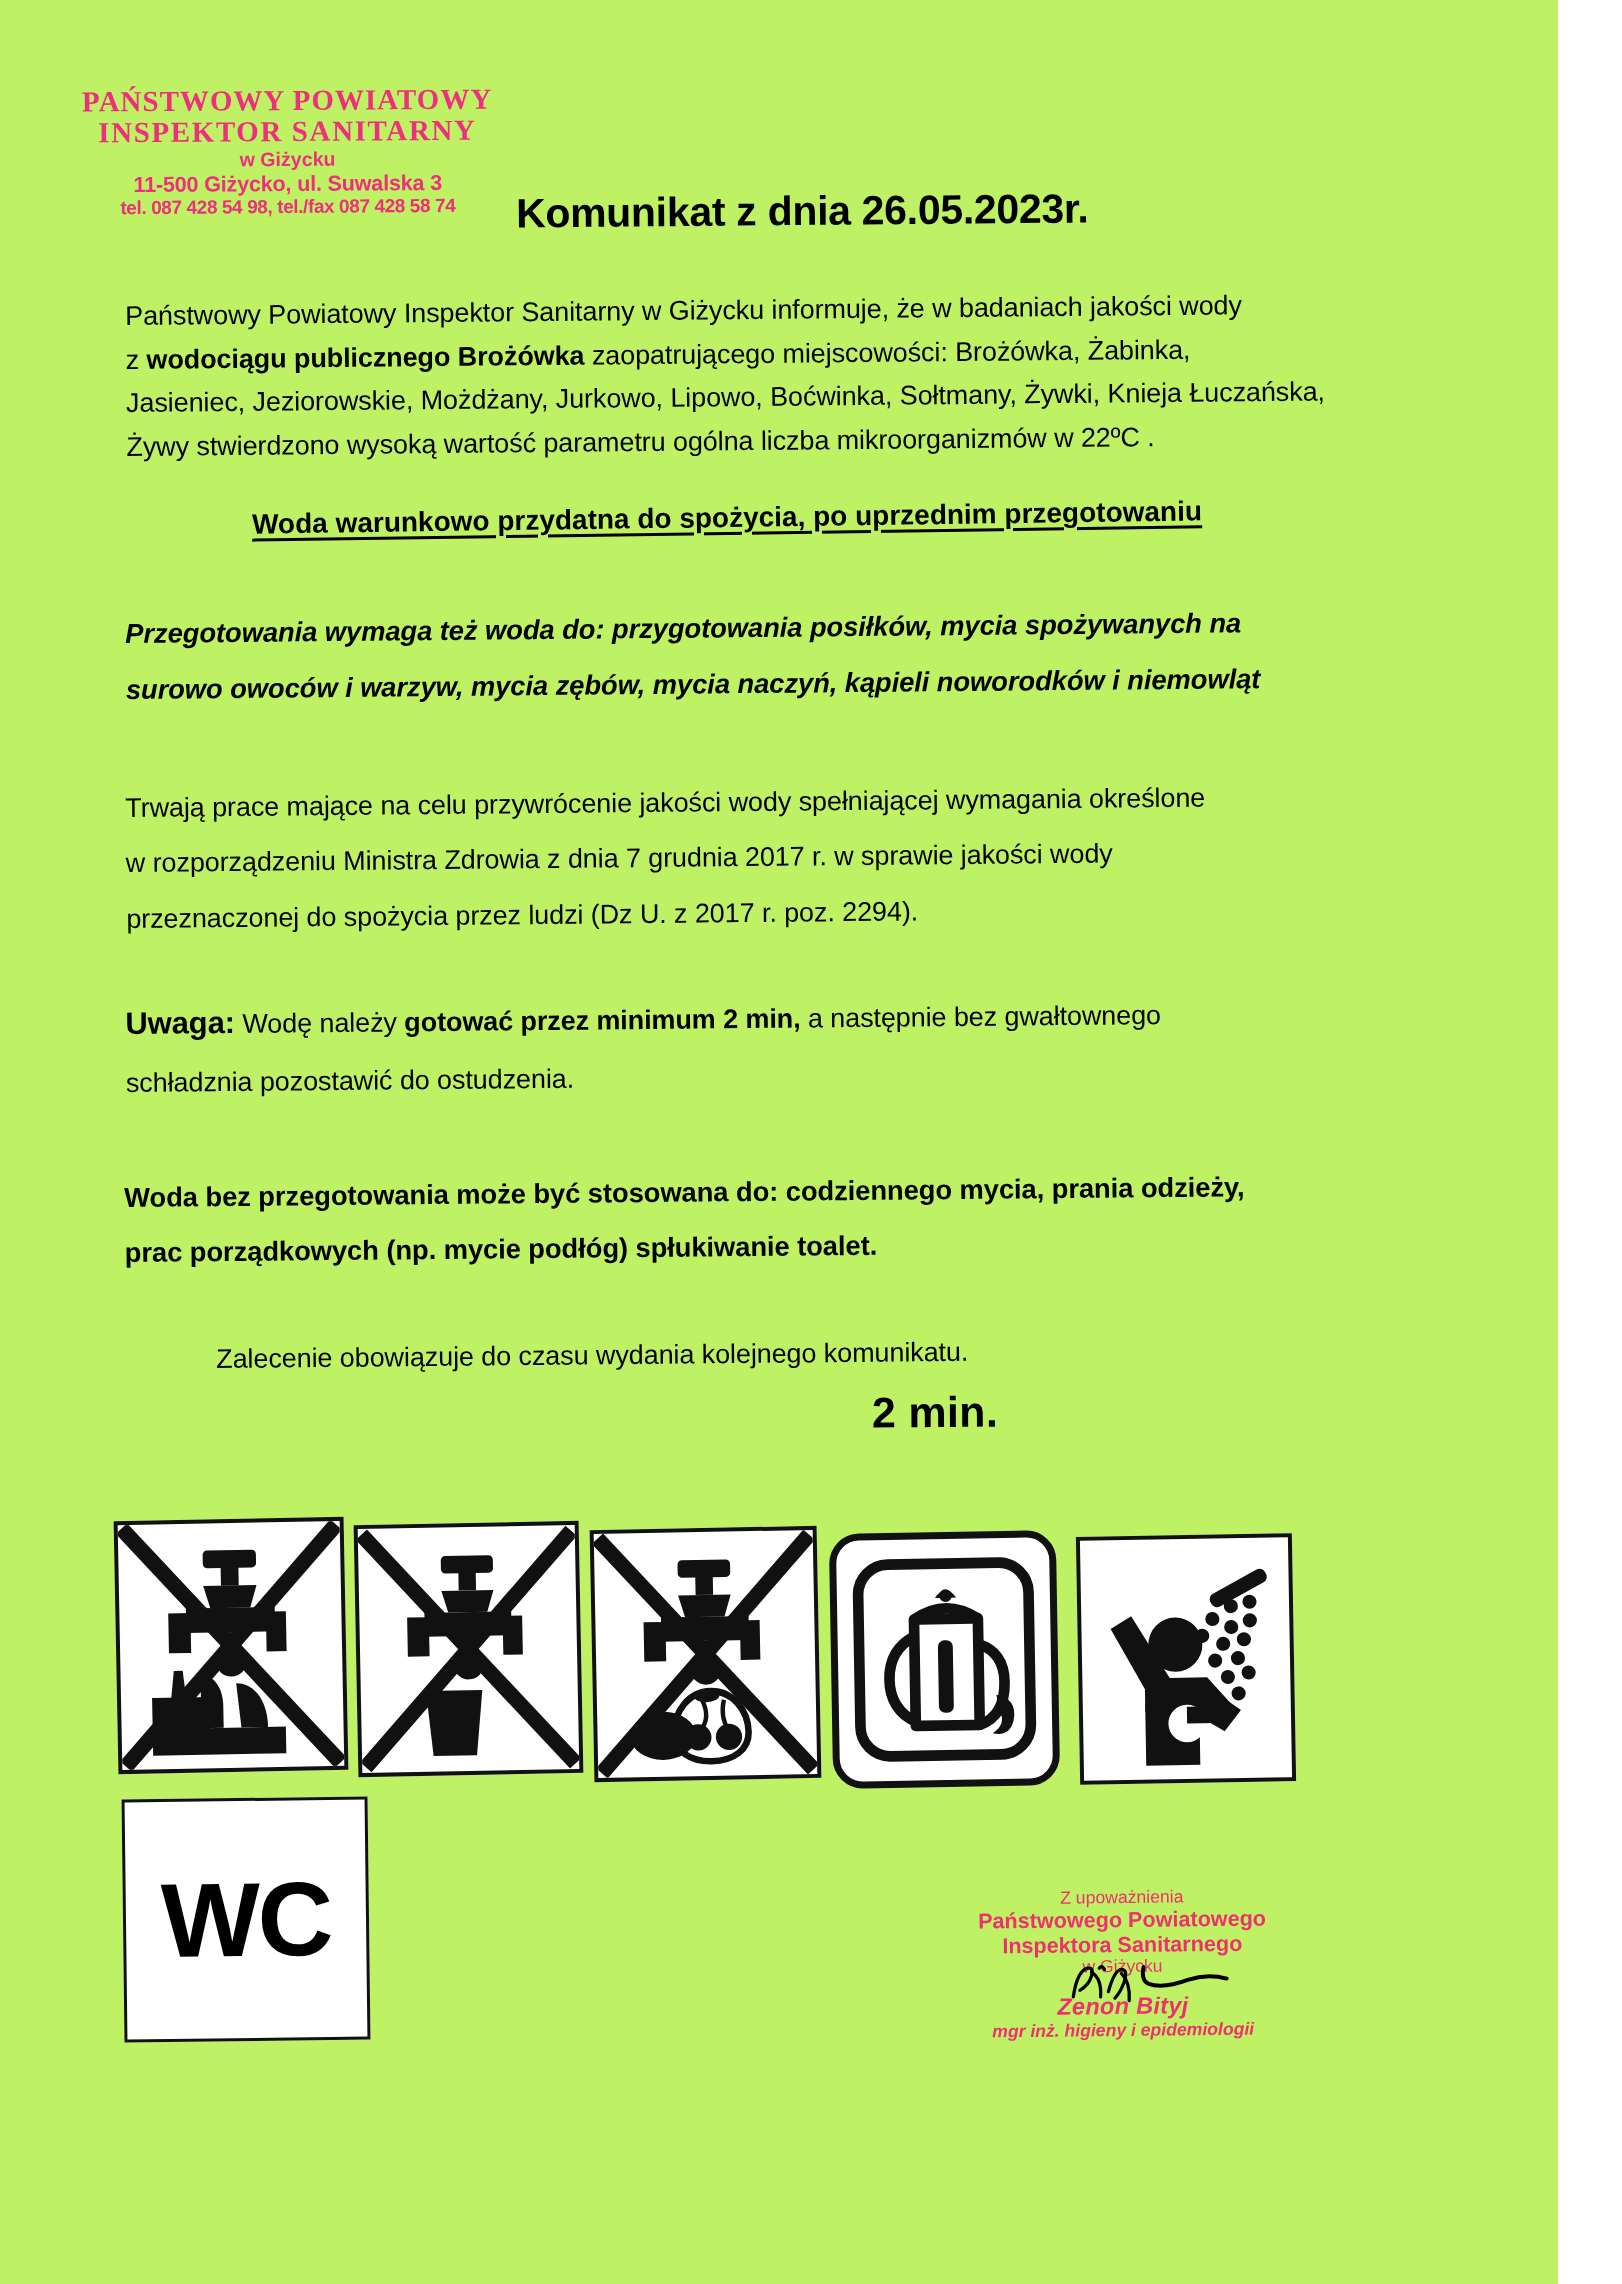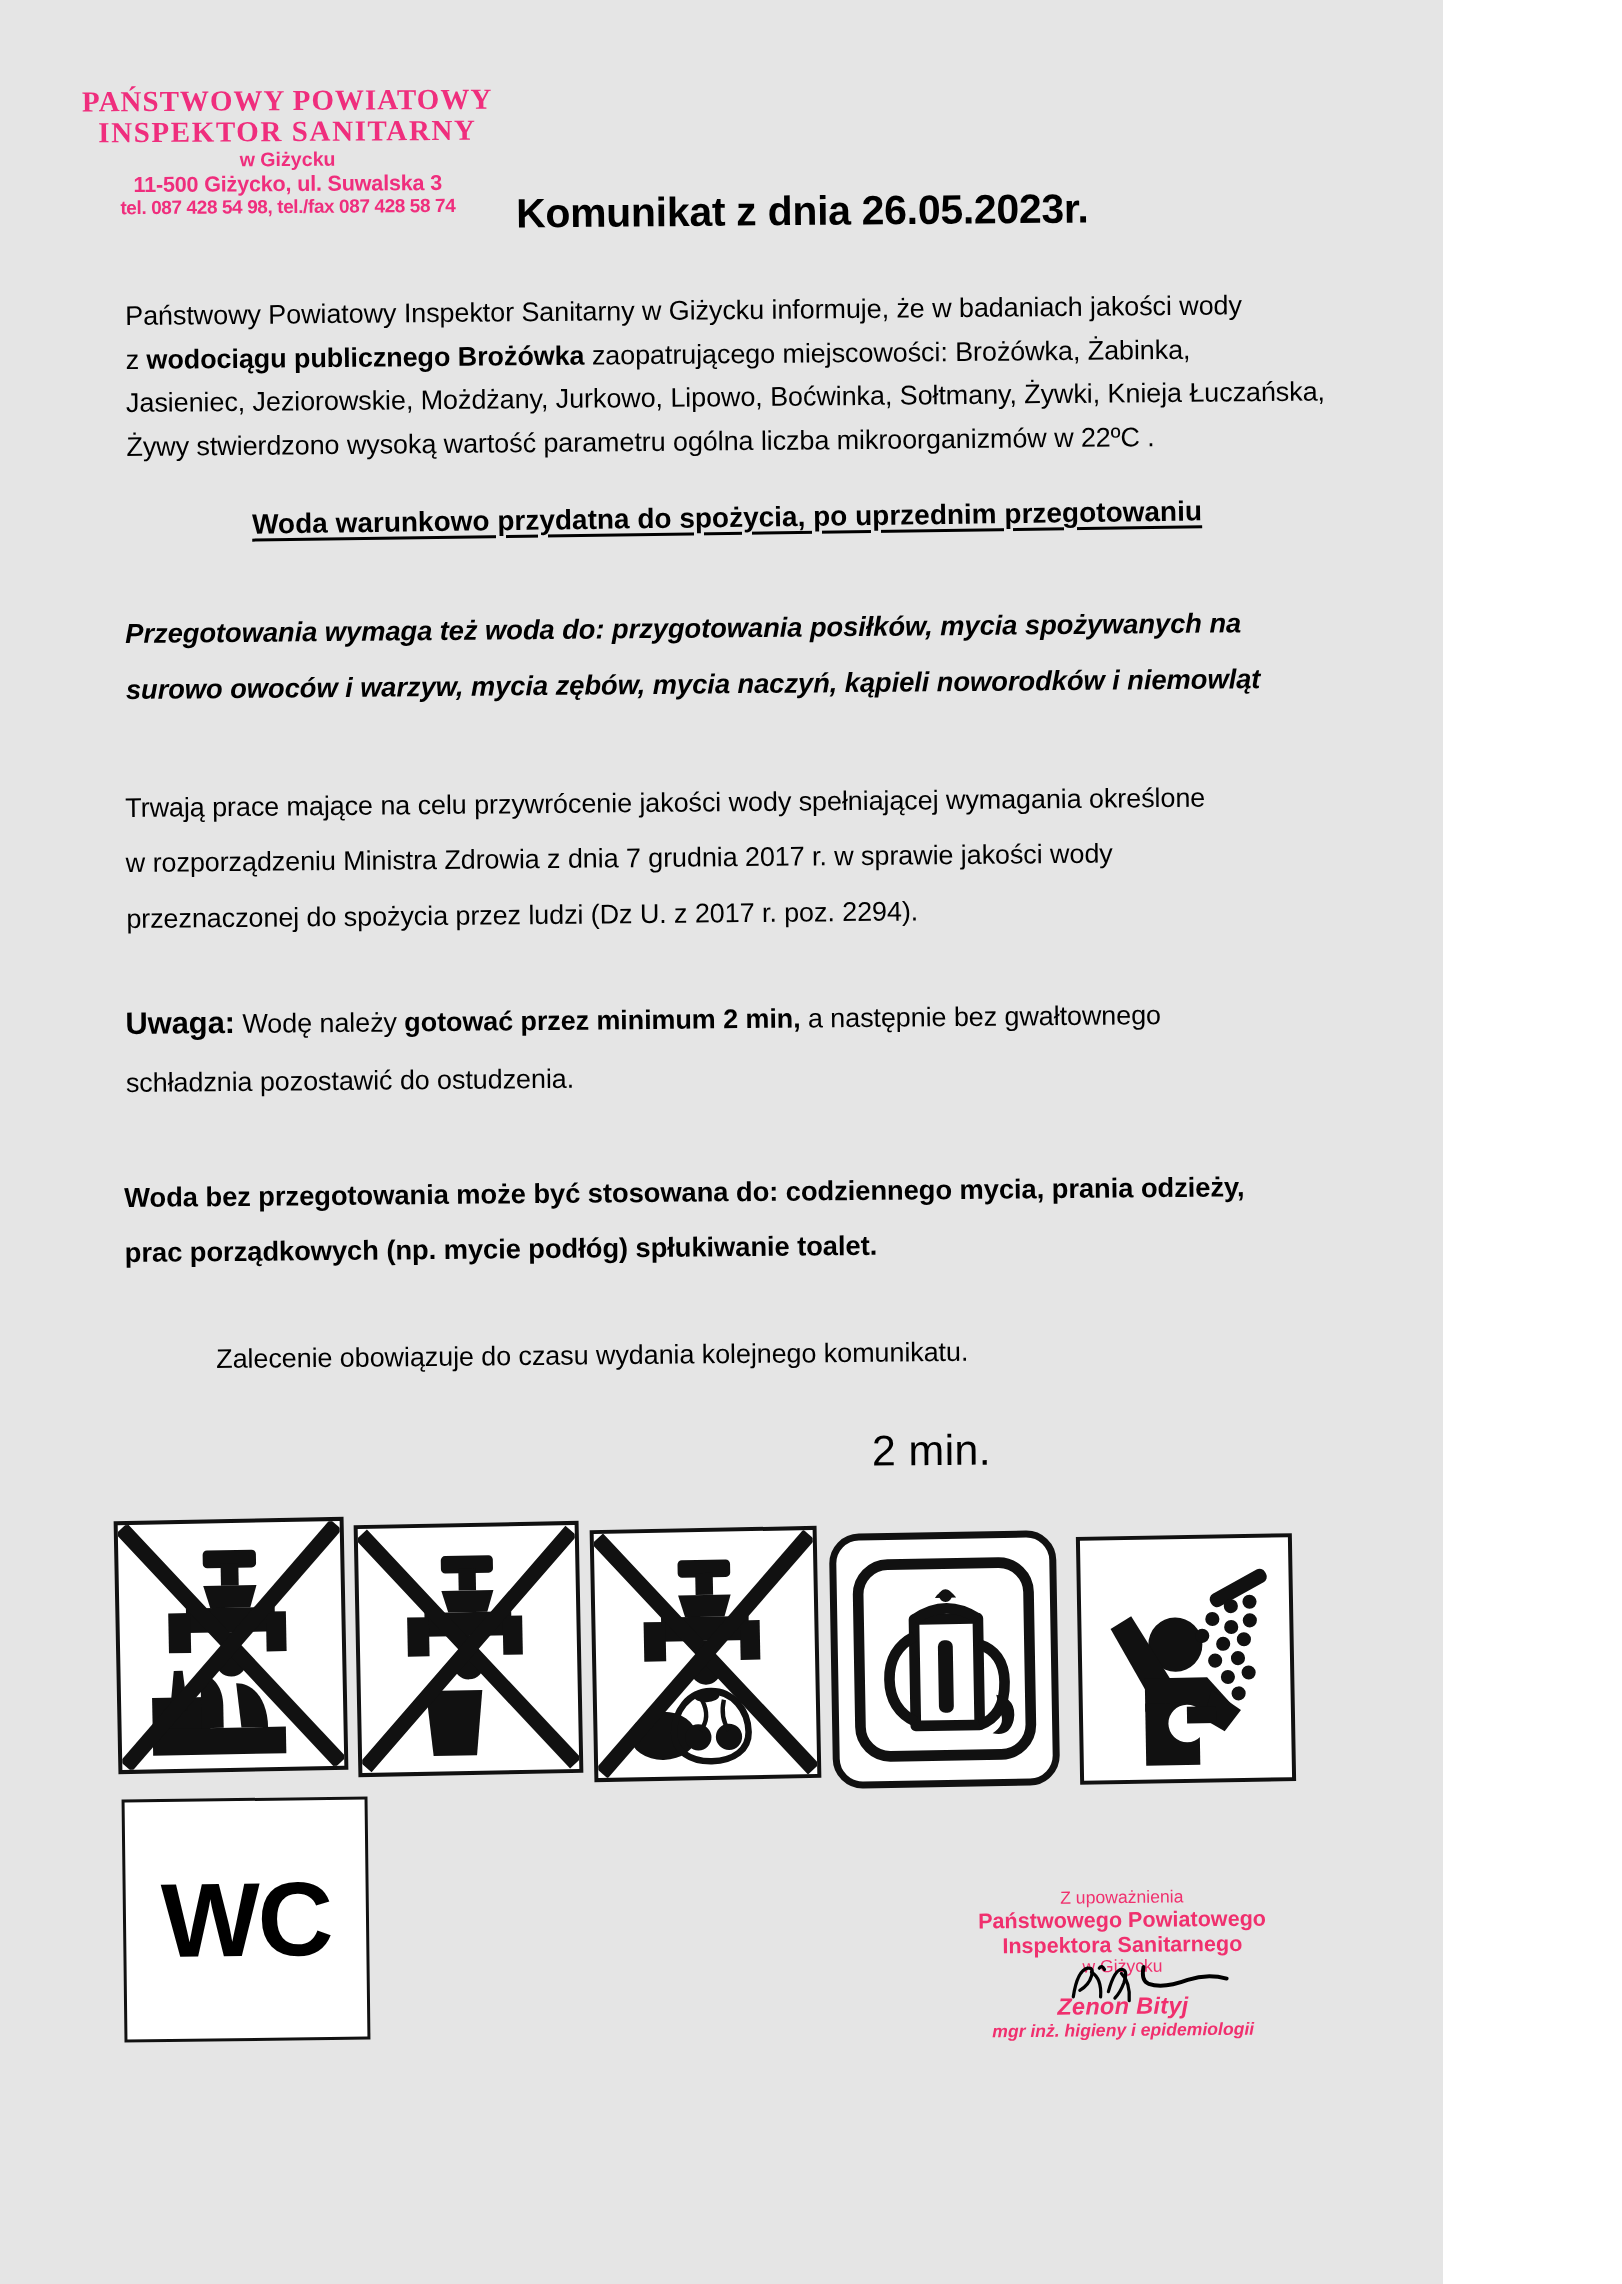--- a/index.html
+++ b/index.html
@@ -6,23 +6,23 @@
     margin: 0;
     padding: 0;
     background: #ffffff;
   }
   body {
     font-family: "Liberation Sans", sans-serif;
     color: #000000;
   }
   #page {
     position: relative;
-    width: 1443px;
+    width: 1558px;
     height: 2284px;
-    background: #e5e5e5;
+    background: #bef264;
     overflow: hidden;
   }
 
   
   #header-stamp {
     position: absolute;
     left: 72px;
     top: 85px;
     width: 431px;
     text-align: center;
@@ -148,23 +148,23 @@
   #para-validity {
     left: 216px;
     top: 1338px;
     width: 1176px;
   }
   #para-validity .ln { display: block; white-space: nowrap; }
 
   #label-2min {
     position: absolute;
     left: 872px;
-    top: 1426px;
+    top: 1388px;
     font-size: 43px;
-    font-weight: normal;
+    font-weight: bold;
     letter-spacing: 0.3px;
     transform: rotate(-0.4deg);
   }
 
   
   #pictogram-row {
     position: absolute;
     left: 116px;
     top: 1514px;
     width: 1228px;

